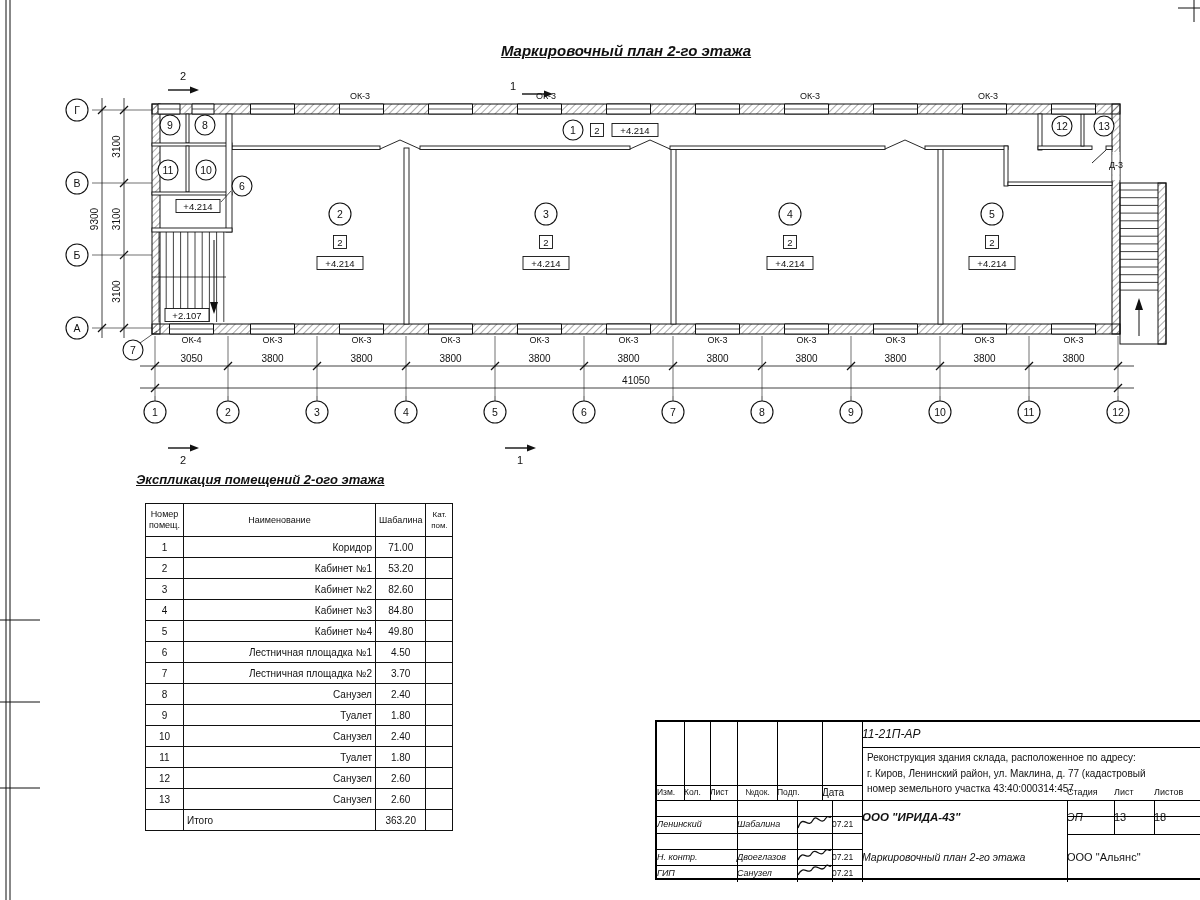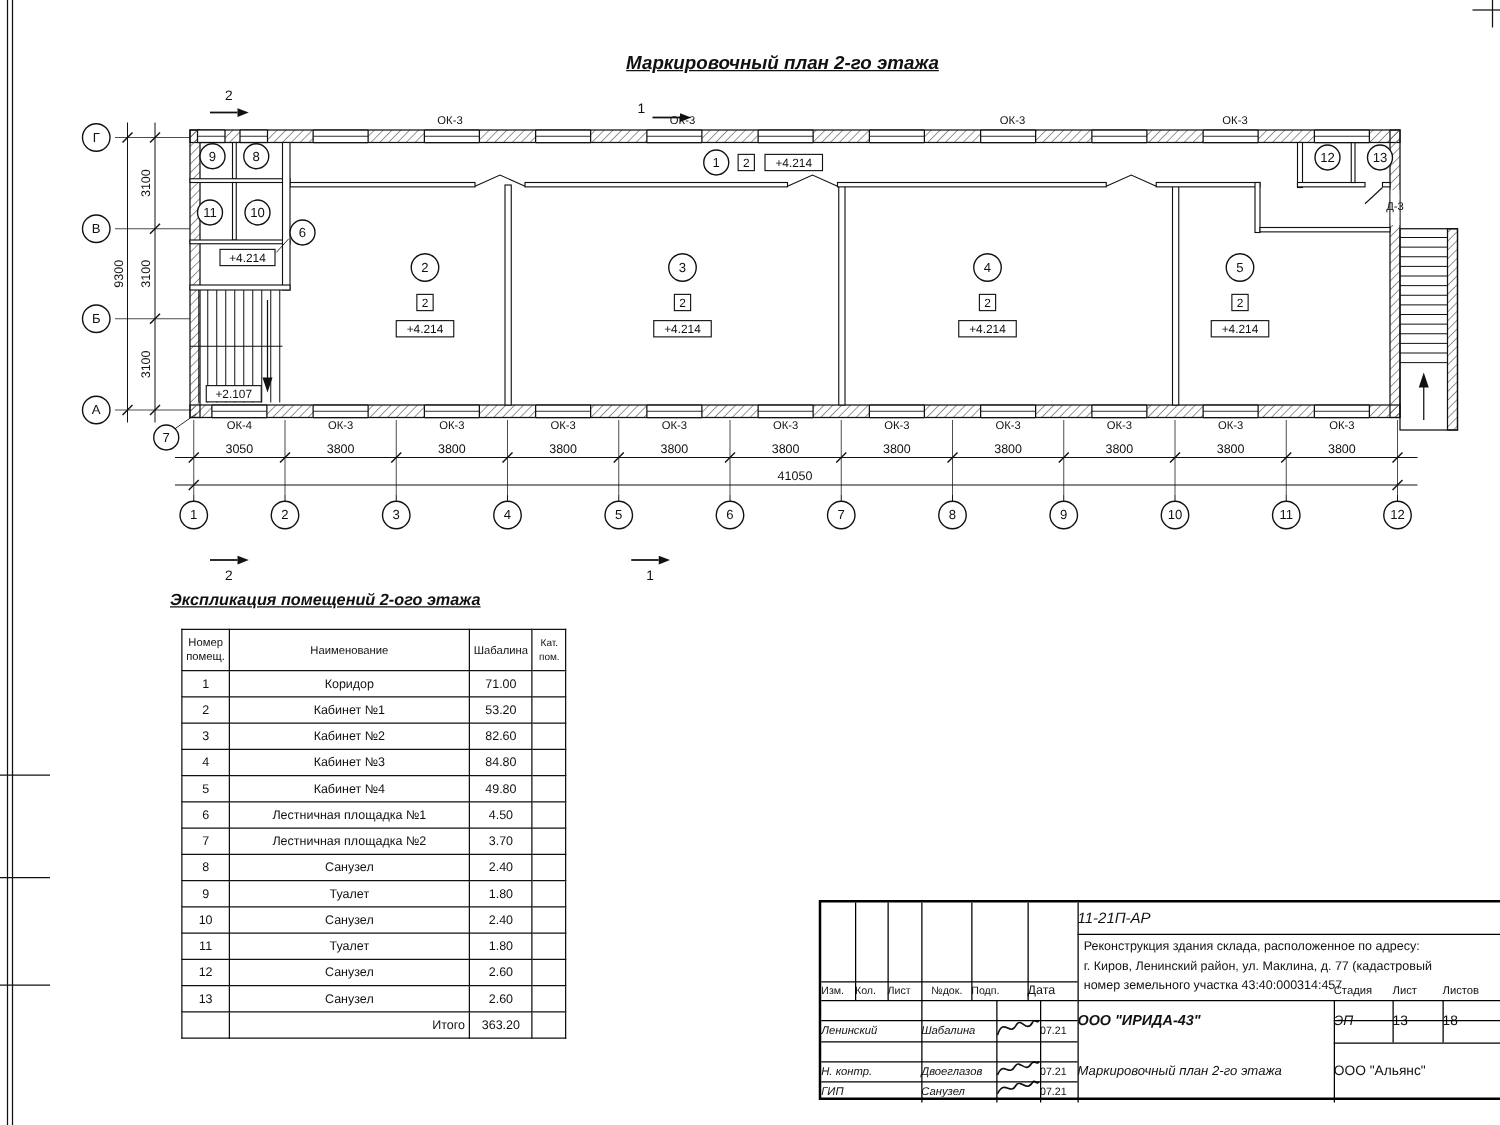--- a/index.html
+++ b/index.html
@@ -11,22 +11,22 @@
               font-size:15px;font-weight:bold;font-style:italic;text-decoration:underline}
   .expl-title{position:absolute;left:136px;top:472px;font-size:13px;font-weight:bold;
               font-style:italic;text-decoration:underline}
   table.expl{position:absolute;left:145px;top:503px;border-collapse:collapse;table-layout:fixed;
              font-size:10px;background:#fff}
   .expl th,.expl td{border:1px solid #111;text-align:center;height:21px;padding:0 3px;
                     font-weight:normal;overflow:hidden}
   .expl th{font-size:9px;height:33px;white-space:normal;line-height:11px}
   .expl th.small{font-size:8px}
   .expl td{white-space:nowrap}
-  .expl td.left{text-align:center}
-  .expl td.right{text-align:right}
+  .expl td.left{text-align:right}
+  .expl td.right{text-align:left}
   .tb{position:absolute;left:655px;top:720px;width:560px;height:160px;border:2px solid #000;background:#fff}
   .tb .line{position:absolute;background:#000}
   .tb .cell{position:absolute;white-space:nowrap;overflow:visible}
   .tb .it{font-style:italic}
   .tb .sig{position:absolute}
 </style>
 </head>
 <body>
 
 <div class="sheet">

